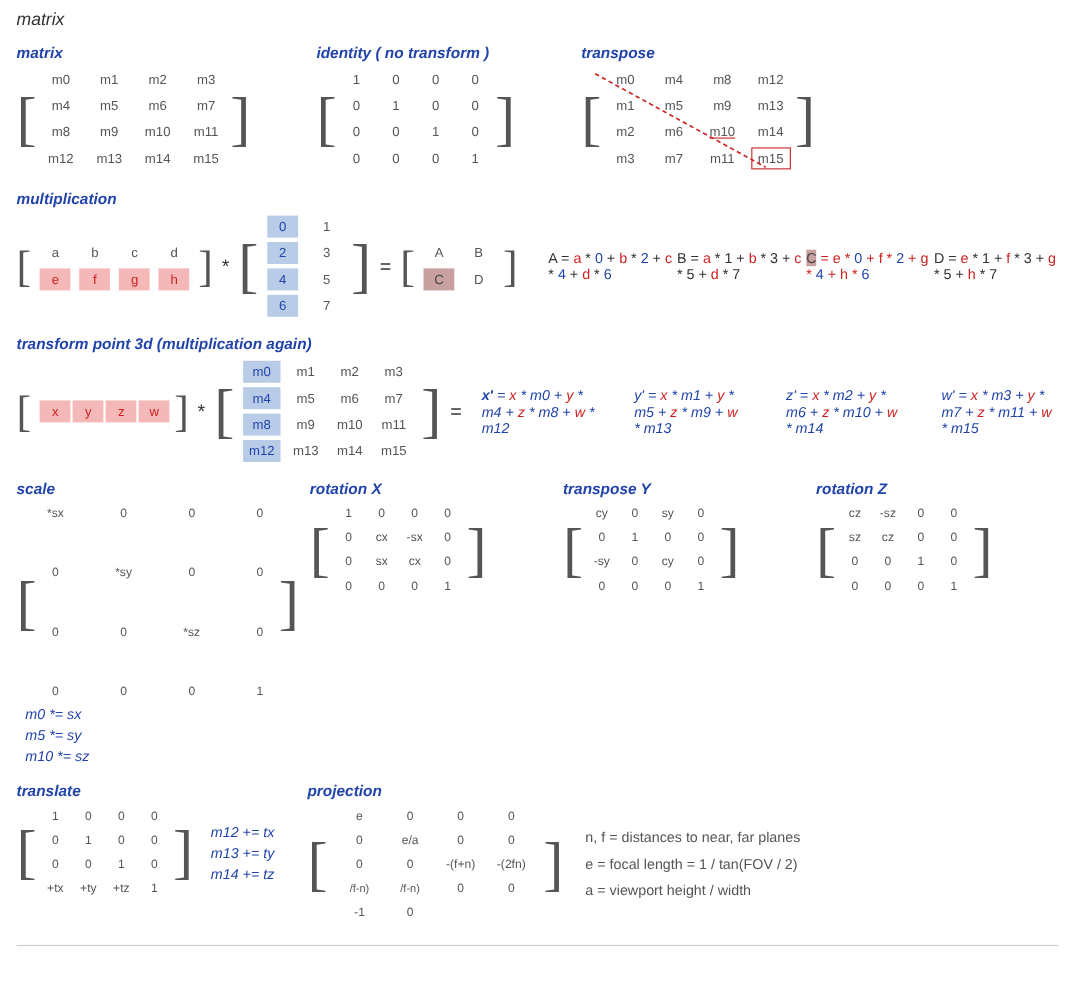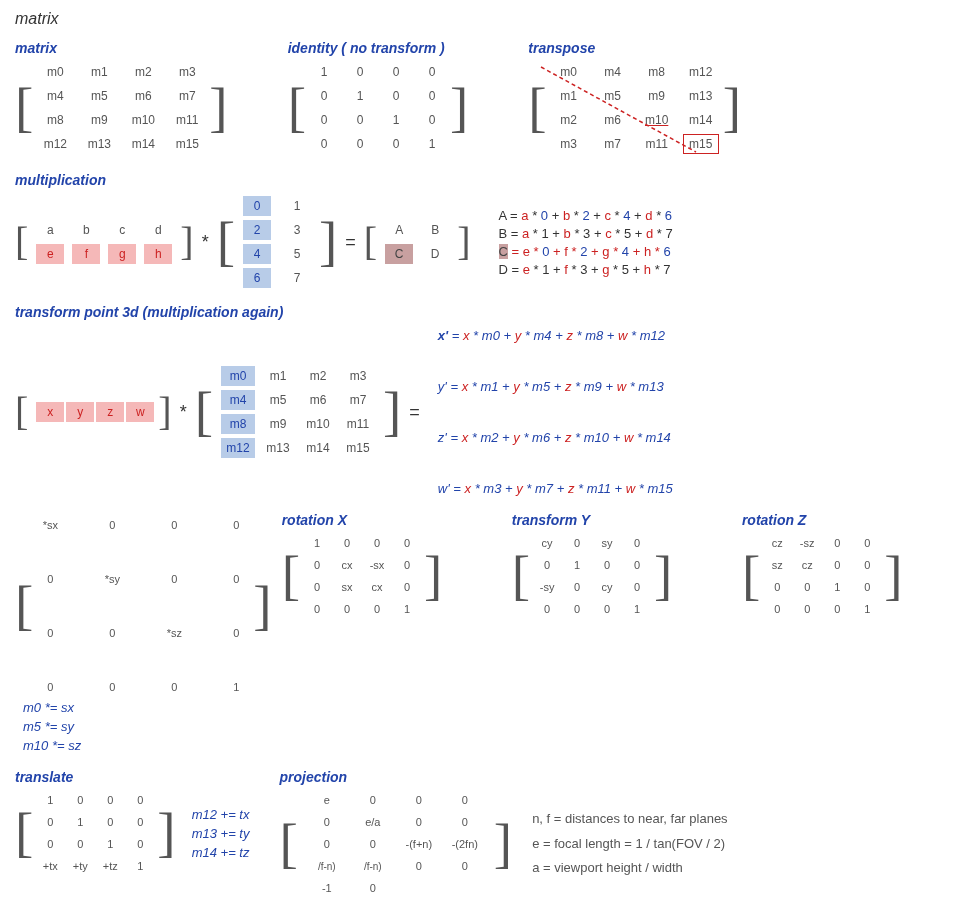--- a/index.html
+++ b/index.html
@@ -25,21 +25,21 @@
     }
 
     .equals {
       font-size: 18px;
       color: #333;
     }
 
     
     .eq-block {
       display: flex;
-      flex-direction: column;
+      flex-direction: row;
       gap: 3px;
       font-size: 13px;
     }
 
     .eq-line { color: #333; }
 
     .labels-col {
       display: flex;
       flex-direction: column;
       gap: 4px;
@@ -301,20 +301,21 @@
       <div>y' = <span class="red-text">x</span> * m1 + <span class="red-text">y</span> * m5 + <span class="red-text">z</span> * m9 + <span class="red-text">w</span> * m13</div>
       <div>z' = <span class="red-text">x</span> * m2 + <span class="red-text">y</span> * m6 + <span class="red-text">z</span> * m10 + <span class="red-text">w</span> * m14</div>
       <div>w' = <span class="red-text">x</span> * m3 + <span class="red-text">y</span> * m7 + <span class="red-text">z</span> * m11 + <span class="red-text">w</span> * m15</div>
     </div>
   </div>
 </div>
 
 <div style="display:grid; grid-template-columns: 1fr 1fr 1fr 1fr; gap:10px; margin-bottom:16px;">
 
   <div>
+    <div class="section-title">scale</div>
     <div class="row gap4 mt4">
       <span class="bracket-med">[</span>
       <div style="display:grid; grid-template-columns: repeat(4,26px); row-gap:4px; column-gap:4px;gap:36px;">
         <div class="cell-sm">*sx</div>
           <div class="cell-sm">0</div>
           <div class="cell-sm">0</div>
           <div class="cell-sm">0</div>
         <div class="cell-sm">0</div>
           <div class="cell-sm">*sy</div>
           <div class="cell-sm">0</div>
@@ -357,21 +358,21 @@
         <div class="cell-sm">0</div>
           <div class="cell-sm">0</div>
           <div class="cell-sm">0</div>
           <div class="cell-sm">1</div>
       </div>
       <span class="bracket-med">]</span>
     </div>
   </div>
 
   <div>
-    <div class="section-title">transform Y</div>
+    <div class="section-title">transpose Y</div>
     <div class="row gap4 mt4">
       <span class="bracket-med">[</span>
       <div style="display:grid; grid-template-columns: repeat(4,26px); row-gap:4px; column-gap:4px;">
         <div class="cell-sm">cy</div>
           <div class="cell-sm">0</div>
           <div class="cell-sm">sy</div>
           <div class="cell-sm">0</div>
         <div class="cell-sm">0</div>
           <div class="cell-sm">1</div>
           <div class="cell-sm">0</div>

